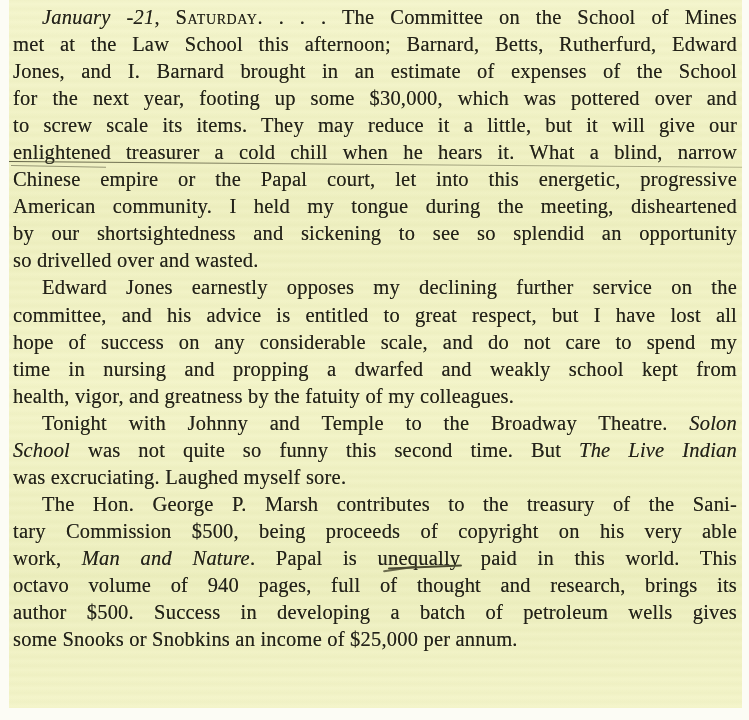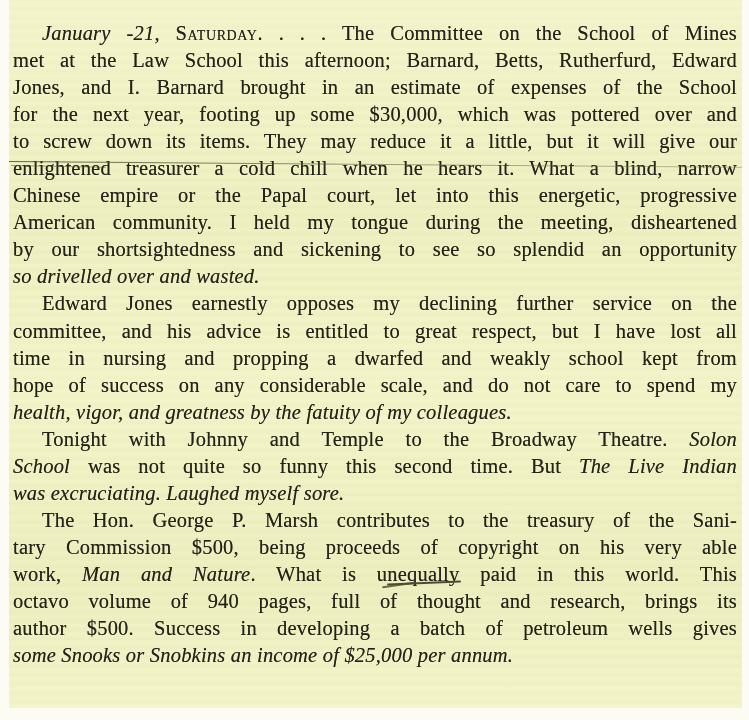--- a/index.html
+++ b/index.html
@@ -41,31 +41,30 @@
     position: absolute;
     left: 4px;
     top: 4px;
     right: 5px;
     font-family: "Liberation Serif", "DejaVu Serif", serif;
     font-size: 20.5px;
     line-height: 27.05px;
     color: var(--ink, #232219);
     letter-spacing: 0.2px;
     text-shadow: 0 0 0.5px rgba(35,34,25,0.55);
-    margin-top: 16px;
   }
   .line {
     height: 27.05px;
     text-align: justify;
     text-align-last: justify;
     text-justify: inter-word;
     white-space: normal;
     overflow: visible;
   }
-  .line.endp { text-align-last: left; font-style: italic; }
+  .line.endp { text-align-last: left; }
   .line.ind  { text-indent: 29px; }
   .i  { font-style: italic; }
   .sc { font-variant: small-caps; letter-spacing: 0.6px; }
   .u  { position: relative; }
   .u::after {
     content: "";
     position: absolute;
     left: 12%;
     width: 90%;
     bottom: 1px;
@@ -115,36 +114,36 @@
 </head>
 <body>
 
 <div class="page">
   <div class="texture"></div>
   <div class="textblock">
       <div class="line ind"><span class="i">January -21</span><span>, </span><span class="sc">Saturday</span><span>. . . . The Committee on the School of Mines</span></div>
       <div class="line"><span>met at the Law School this afternoon; Barnard, Betts, Rutherfurd, Edward</span></div>
       <div class="line"><span>Jones, and I. Barnard brought in an estimate of expenses of the School</span></div>
       <div class="line"><span>for the next year, footing up some $30,000, which was pottered over and</span></div>
-      <div class="line"><span>to screw down its items. They may reduce it a little, but it will give our</span></div>
+      <div class="line"><span>to screw scale its items. They may reduce it a little, but it will give our</span></div>
       <div class="line"><span>enlightened treasurer a cold chill when he hears it. What a blind, narrow</span></div>
       <div class="line"><span>Chinese empire or the Papal court, let into this energetic, progressive</span></div>
       <div class="line"><span>American community. I held my tongue during the meeting, disheartened</span></div>
       <div class="line"><span>by our shortsightedness and sickening to see so splendid an opportunity</span></div>
       <div class="line endp"><span>so drivelled over and wasted.</span></div>
       <div class="line ind"><span>Edward Jones earnestly opposes my declining further service on the</span></div>
       <div class="line"><span>committee, and his advice is entitled to great respect, but I have lost all</span></div>
+      <div class="line"><span>hope of success on any considerable scale, and do not care to spend my</span></div>
       <div class="line"><span>time in nursing and propping a dwarfed and weakly school kept from</span></div>
-      <div class="line"><span>hope of success on any considerable scale, and do not care to spend my</span></div>
       <div class="line endp"><span>health, vigor, and greatness by the fatuity of my colleagues.</span></div>
       <div class="line ind"><span>Tonight with Johnny and Temple to the Broadway Theatre. </span><span class="i">Solon</span></div>
       <div class="line"><span class="i">School</span><span> was not quite so funny this second time. But </span><span class="i">The Live Indian</span></div>
       <div class="line endp"><span>was excruciating. Laughed myself sore.</span></div>
       <div class="line ind"><span>The Hon. George P. Marsh contributes to the treasury of the Sani-</span></div>
       <div class="line"><span>tary Commission $500, being proceeds of copyright on his very able</span></div>
-      <div class="line"><span>work, </span><span class="i">Man and Nature</span><span>. What is </span><span class="u">unequally</span><span> paid in this world. This</span></div>
+      <div class="line"><span>work, </span><span class="i">Man and Nature</span><span>. Papal is </span><span class="u">unequally</span><span> paid in this world. This</span></div>
       <div class="line"><span>octavo volume of 940 pages, full of thought and research, brings its</span></div>
       <div class="line"><span>author $500. Success in developing a batch of petroleum wells gives</span></div>
       <div class="line endp"><span>some Snooks or Snobkins an income of $25,000 per annum.</span></div>
     </div>
   <div class="scanline main"></div>
   <div class="scanline echo"></div>
 </div>
 
 </body></html>

